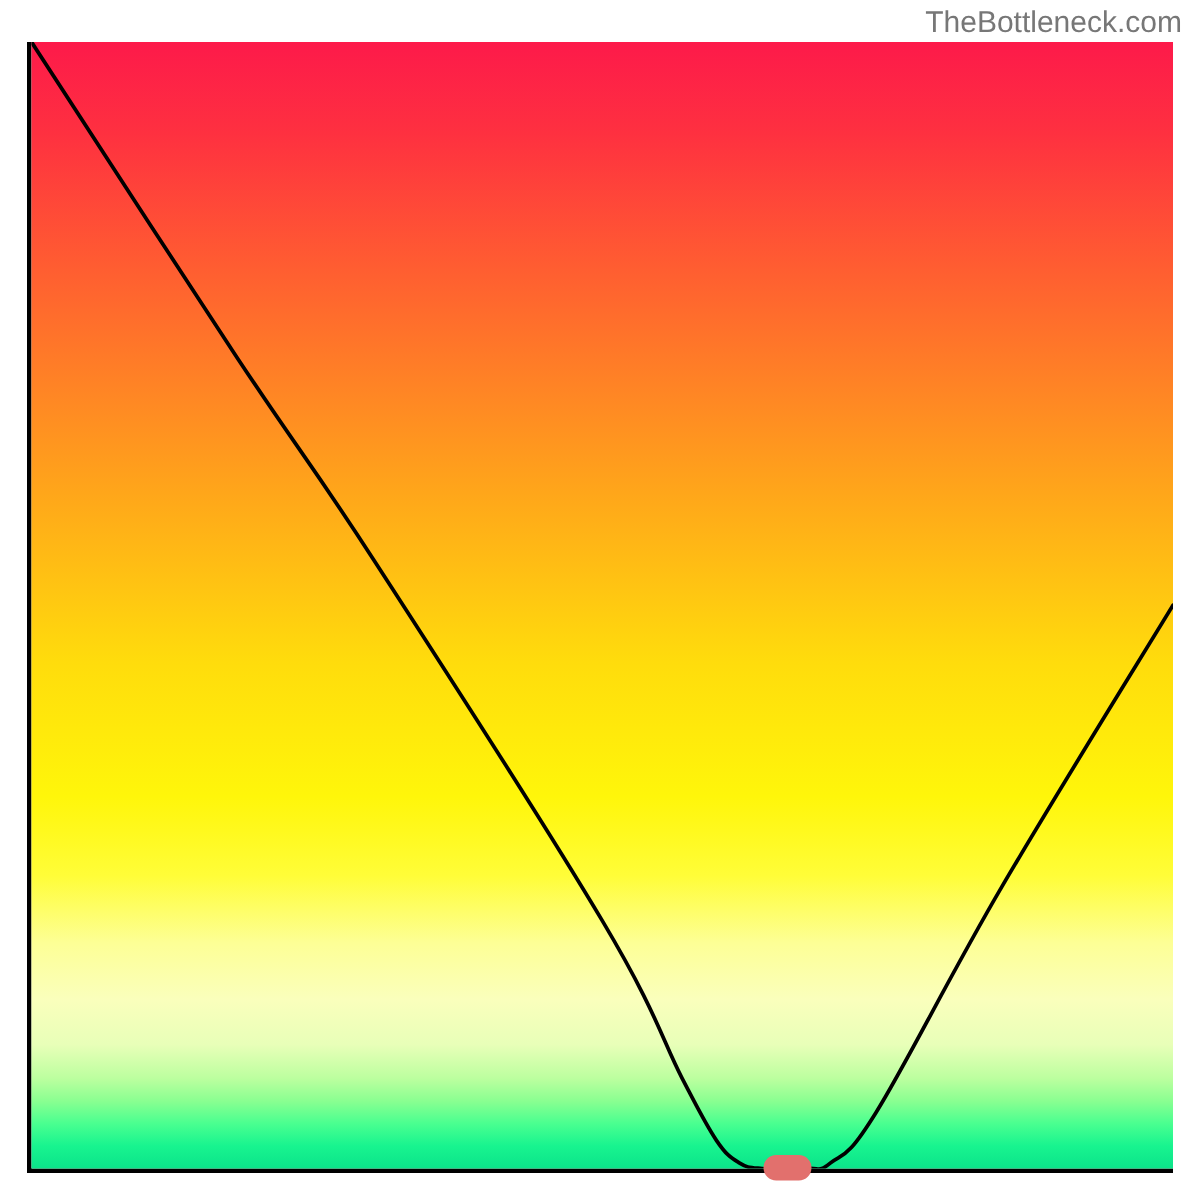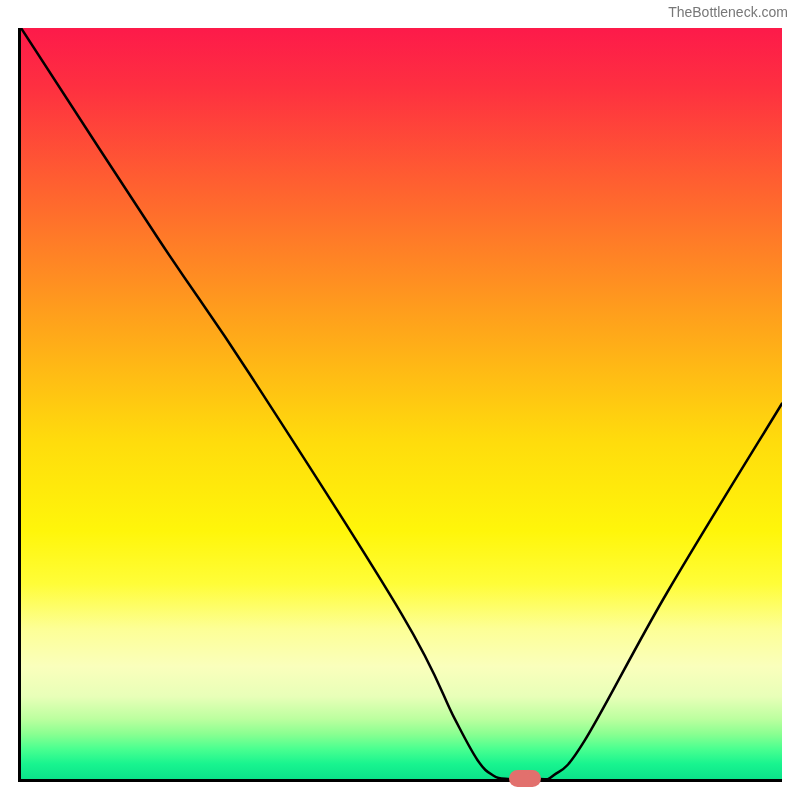--- a/index.html
+++ b/index.html
@@ -8,21 +8,21 @@
     height: 800px;
     background: #ffffff;
     font-family: Arial, sans-serif;
     position: relative;
     overflow: hidden;
   }
   .attribution {
     position: absolute;
     top: 4px;
     right: 12px;
-    font-size: 14px;
+    font-size: 20px;
     color: #777777;
     font-weight: 500;
     z-index: 10;
   }
   .plot-frame {
     position: absolute;
     left: 18px;
     top: 28px;
     width: 764px;
     height: 754px;

